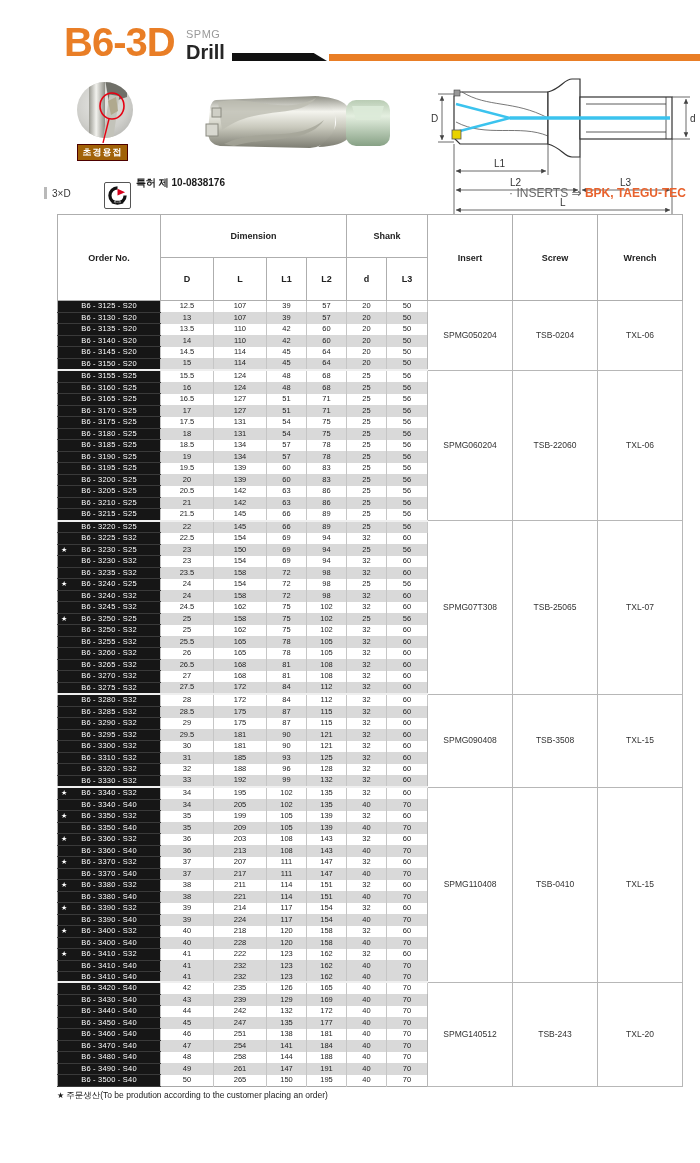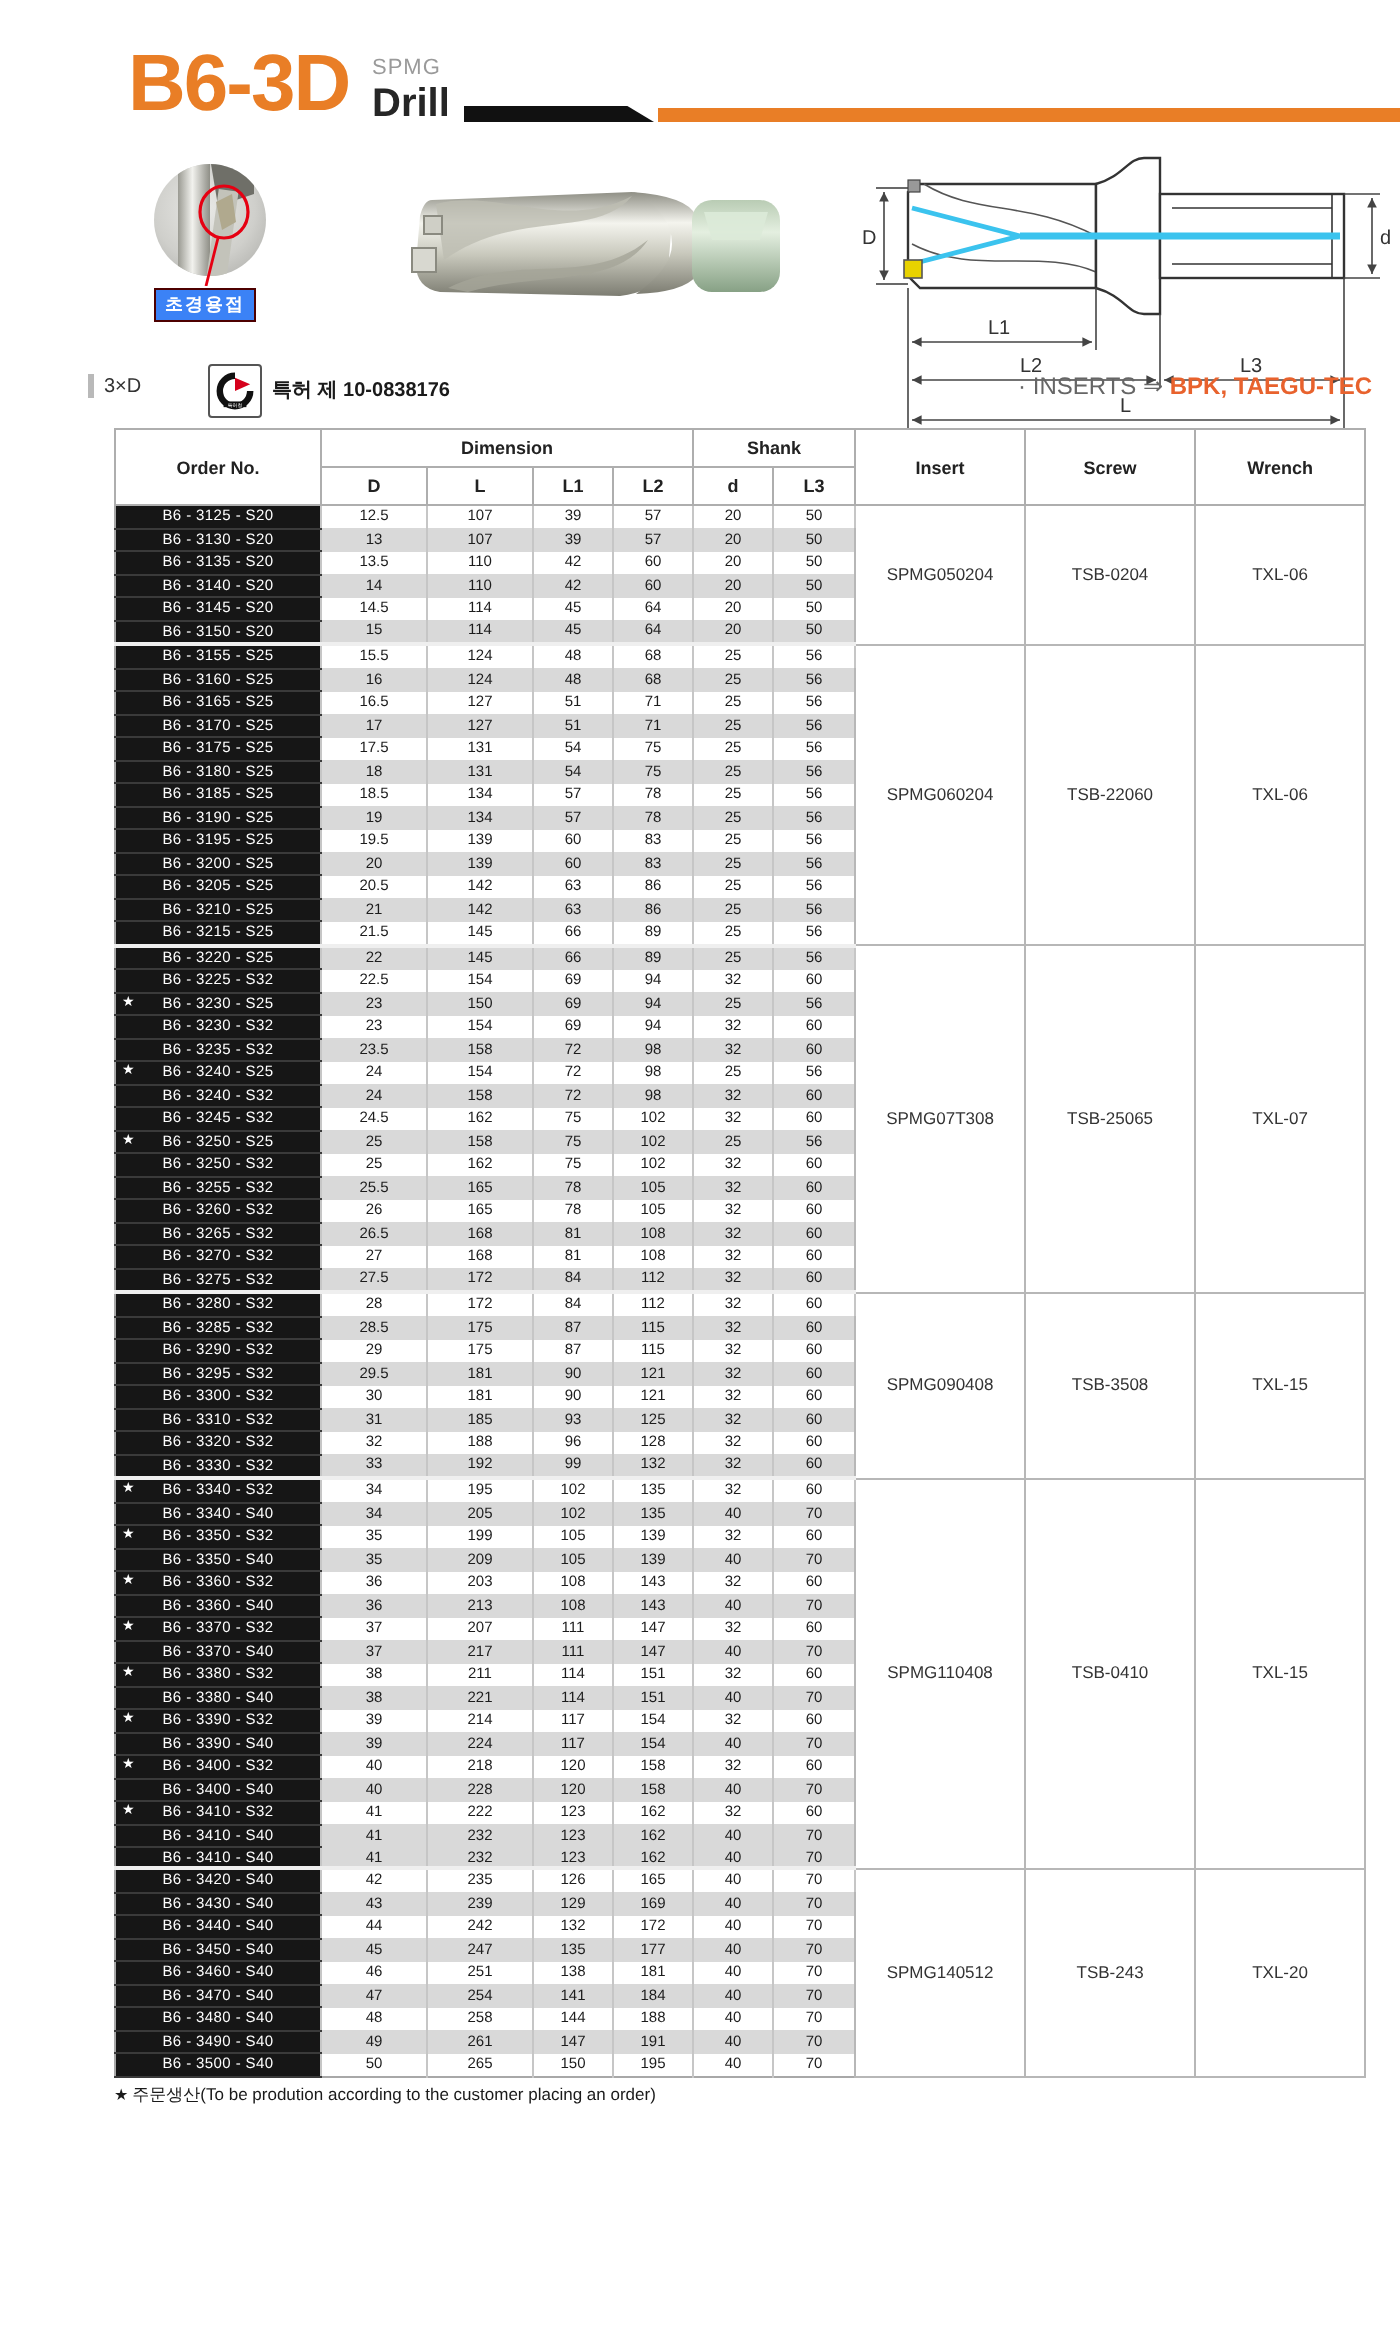--- a/index.html
+++ b/index.html
@@ -10,42 +10,42 @@
   .title{position:absolute;left:64px;top:22px;font-size:40px;font-weight:800;
          color:#E97E26;letter-spacing:-1px;line-height:1;text-align:right;}
   .sub-top{position:absolute;left:186px;top:28px;font-size:11px;color:#9a9a9a;letter-spacing:.5px;}
   .sub-bottom{position:absolute;left:186px;top:41px;font-size:20px;font-weight:700;color:#262626;}
   .bar-black{position:absolute;left:232px;top:53px;width:95px;height:8px;background:#111;
              clip-path:polygon(0 0,86% 0,100% 100%,0 100%);}
   .bar-orange{position:absolute;left:329px;top:54px;width:371px;height:7px;background:#E97E26;}
 
   
   .photo-circle{position:absolute;left:75px;top:81px;}
-  .callout-label{position:absolute;left:77px;top:144px;width:49px;height:15px;background:#3b82f6;
+  .callout-label{position:absolute;left:77px;top:144px;width:49px;height:15px;background:#a16207;
                  border:1px solid #4d0000;color:#fff;font-size:9px;font-weight:700;
                  display:flex;align-items:center;justify-content:center;letter-spacing:1px;}
   .drill-photo{position:absolute;left:198px;top:86px;}
   .diagram{position:absolute;left:430px;top:74px;}
 
   
   .meta-left{position:absolute;left:44px;top:187px;display:flex;align-items:center;gap:5px;}
   .vbar{width:3px;height:12px;background:#b9b9b9;display:inline-block;}
   .size-label{font-size:10px;font-weight:400;color:#333;}
   .patent-badge{position:absolute;left:104px;top:182px;width:25px;height:25px;border:1px solid #555;
                 border-radius:2px;display:flex;align-items:center;justify-content:center;background:#fff;}
-  .patent-text{position:absolute;left:136px;top:188px;font-size:10px;font-weight:700;color:#1a1a1a;}
+  .patent-text{position:absolute;left:136px;top:176px;font-size:10px;font-weight:700;color:#1a1a1a;}
   .inserts-line{position:absolute;right:14px;top:186px;font-size:12px;color:#666;}
   .inserts-line .val{color:#E8622D;font-weight:600;}
 
   
   .table-wrap{position:absolute;left:57px;top:214px;width:625px;}
   table.spec{border-collapse:collapse;table-layout:fixed;width:625px;
              font-size:7.5px;color:#222;}
   table.spec th{border:1px solid #aeaeae;background:#fff;font-size:9px;font-weight:600;
-                color:#222;height:18px;padding:0;text-align:center;}
+                color:#222;height:18px;padding:12px;text-align:center;}
   table.spec td{padding:0;height:10.5px;line-height:10.5px;text-align:center;overflow:hidden;
                 white-space:nowrap;}
   td.c-order{background:#161616;color:#fff;position:relative;font-size:7.5px;
              border-bottom:1px solid #3a3a3a;letter-spacing:.2px;}
   td.c-order .star{position:absolute;left:3px;top:0;color:#fff;font-size:7px;}
   td.c-num{border-left:1px solid #c6c6c6;border-right:1px solid #c6c6c6;font-size:7.5px;color:#1c1c1c;}
   tr.odd td.c-num{background:#fff;}
   tr.even td.c-num{background:#D9D9D9;}
   td.c-part{background:#fff;border:1px solid #b7b7b7;font-size:8.5px;color:#333;
             vertical-align:middle;}

